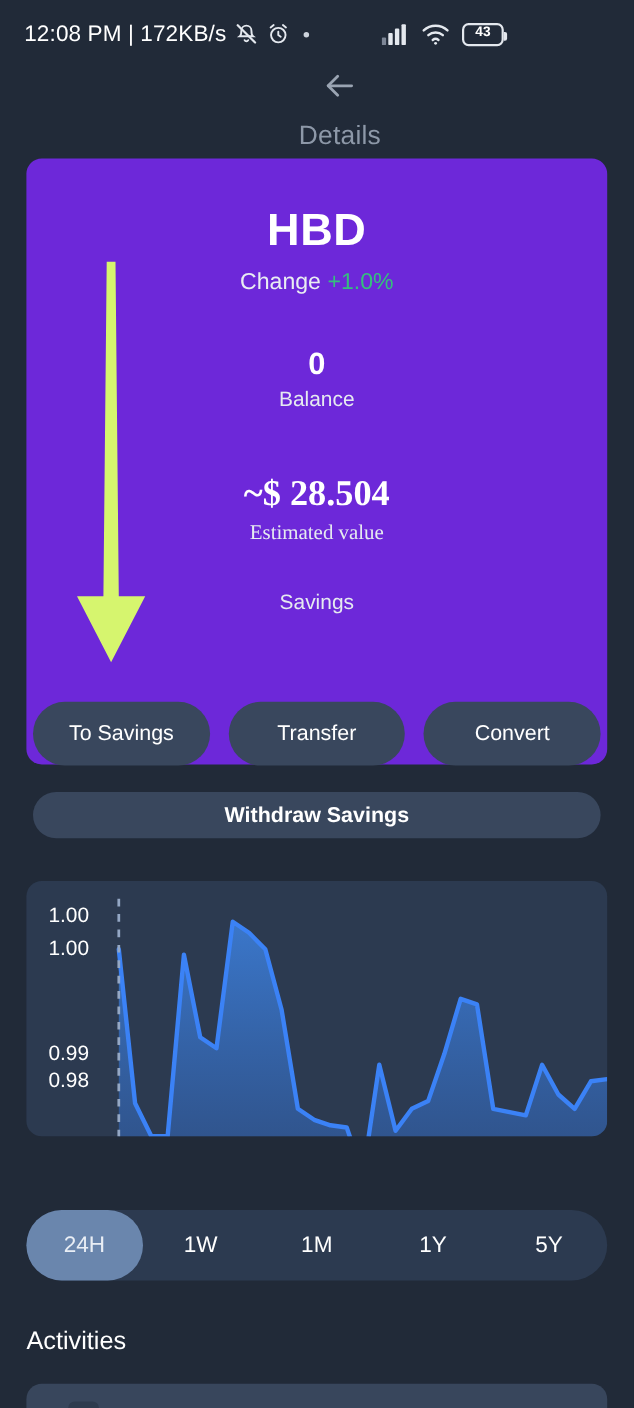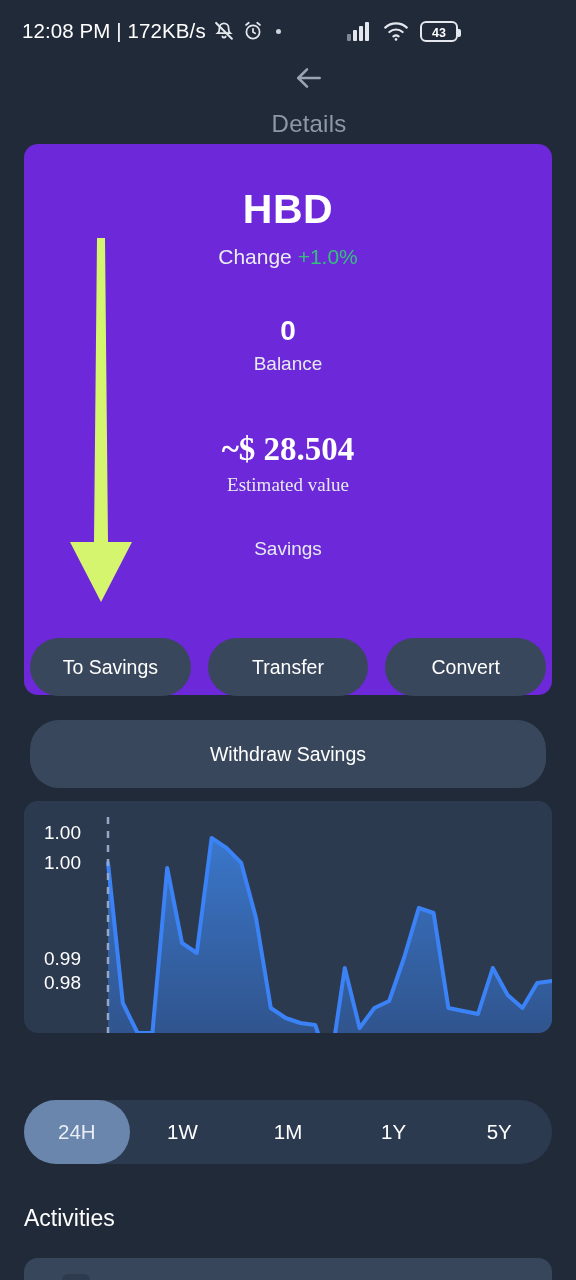--- a/index.html
+++ b/index.html
@@ -34,21 +34,21 @@
   }
   .sb-icon { display: block; }
   .tiny-dot {
     width: 5px; height: 5px; border-radius: 50%;
     background: #cdd3dc; margin-left: 5px;
   }
   .battery {
     position: relative;
     width: 38px; height: 21px;
     border: 2px solid #e4e8ee; border-radius: 6px;
-    display: flex; align-items: flex-end; justify-content: center;
+    display: flex; align-items: flex-start; justify-content: center;
   }
   .battery::after {
     content: ""; position: absolute; right: -5px; top: 6px;
     width: 3px; height: 8px; border-radius: 0 2px 2px 0;
     background: #e4e8ee;
   }
   .battery span { font-size: 12.5px; font-weight: 700; color: #ffffff; line-height: 1; }
 
   
   #app-bar {
@@ -109,25 +109,26 @@
     flex: 1; height: 58px;
     background: #39475d;
     border-radius: 29px;
     display: flex; align-items: center; justify-content: center;
     color: #ffffff; font-size: 19.5px;
     cursor: pointer; border: none;
     font-family: "Liberation Sans", sans-serif;
   }
   #withdraw-savings-button {
     position: absolute; left: 30px; top: 720px;
-    width: 516px; height: 68px;
+    width: 516px; height: 42px;
     background: #39475d; border-radius: 29px;
     display: flex; align-items: center; justify-content: center;
     color: #ffffff; font-size: 19.5px; cursor: pointer; border: none;
     font-family: "Liberation Sans", sans-serif;
+    font-weight: bold;
   }
 
   
   #chart-card {
     position: absolute; left: 24px; top: 801px;
     width: 528px; height: 232px;
     background: #2c3a50;
     border-radius: 14px;
     overflow: hidden;
   }

